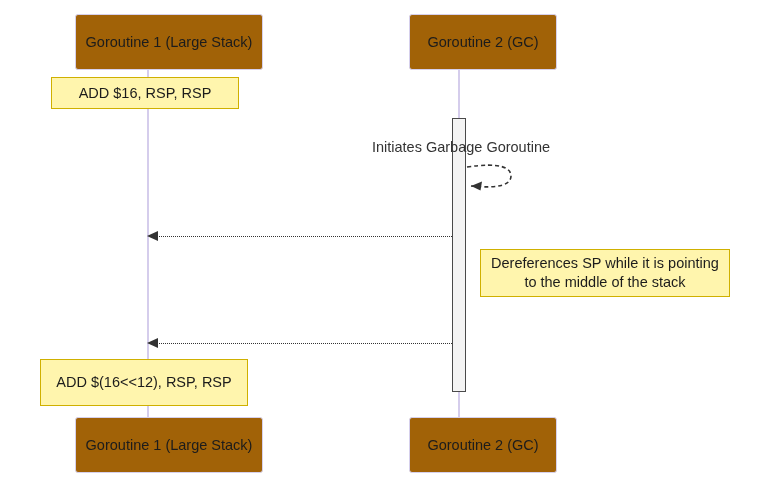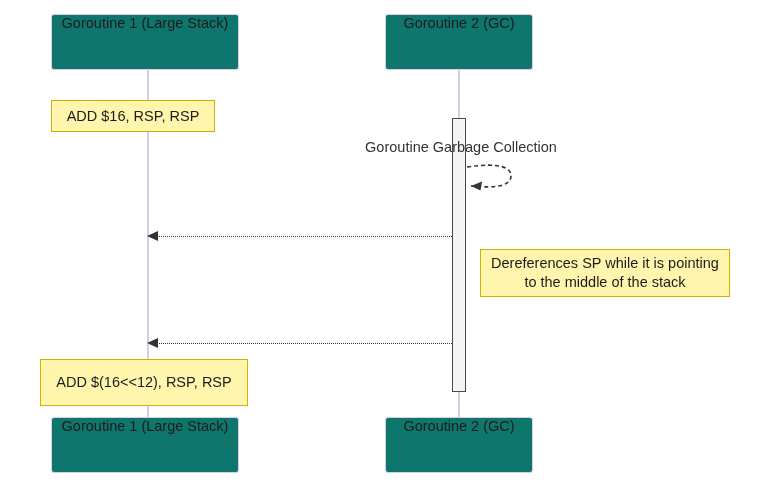--- a/index.html
+++ b/index.html
@@ -11,26 +11,28 @@
     position: relative;
     width: 784px;
     height: 491px;
     background: #ffffff;
     overflow: hidden;
     font-family: "Liberation Sans", sans-serif;
   }
   .participant-box {
     position: absolute;
     box-sizing: border-box;
-    background: #0f766e;
+    background: #a16207;
     border: 1px solid #d6d0ec;
     border-radius: 3px;
     display: flex;
+    align-items: center;
     justify-content: center;
     text-align: center;
+    margin-left: 24px;
   }
   .participant-label {
     font-size: 14.5px;
     color: #1c1c1c;
     line-height: 1.15;
     white-space: nowrap;
   }
   .lifeline {
     position: absolute;
     width: 2px;
@@ -94,26 +96,26 @@
   <div class="activation" style="left:452px; top:118px; width:14px; height:274px;"></div>
 
   <div class="participant-box" style="left:51px; top:14px; width:188px; height:56px;">
     <span class="participant-label">Goroutine 1 (Large Stack)</span>
   </div>
 
   <div class="participant-box" style="left:385px; top:14px; width:148px; height:56px;">
     <span class="participant-label">Goroutine 2 (GC)</span>
   </div>
 
-  <div class="note-box" style="left:51px; top:100px; width:164px; height:32px;">
+  <div class="note-box" style="left:51px; top:77px; width:188px; height:32px;">
     <span class="note-text">ADD $16, RSP, RSP</span>
   </div>
 
   <div class="msg-label" style="left:341px; top:139px; width:240px;">
-    <span>Goroutine Garbage Collection</span>
+    <span>Initiates Garbage Goroutine</span>
   </div>
 
   <svg class="selfloop" style="left:455px; top:158px;" width="70" height="36" viewBox="0 0 70 36">
     <path d="M 12 9 C 46 4, 56 10, 56 18 C 56 26, 46 31, 16 28" fill="none" stroke="#333333" stroke-width="1.6" stroke-dasharray="4,3" stroke-linecap="butt"></path>
     <polygon points="16,28 27,23.5 25.5,32.5" fill="#333333"></polygon>
   </svg>
 
   <div class="msg-line" style="left:150px; top:236px; width:302px;"></div>
   <div class="arrowhead-left" style="left:147px; top:231px;"></div>
 

